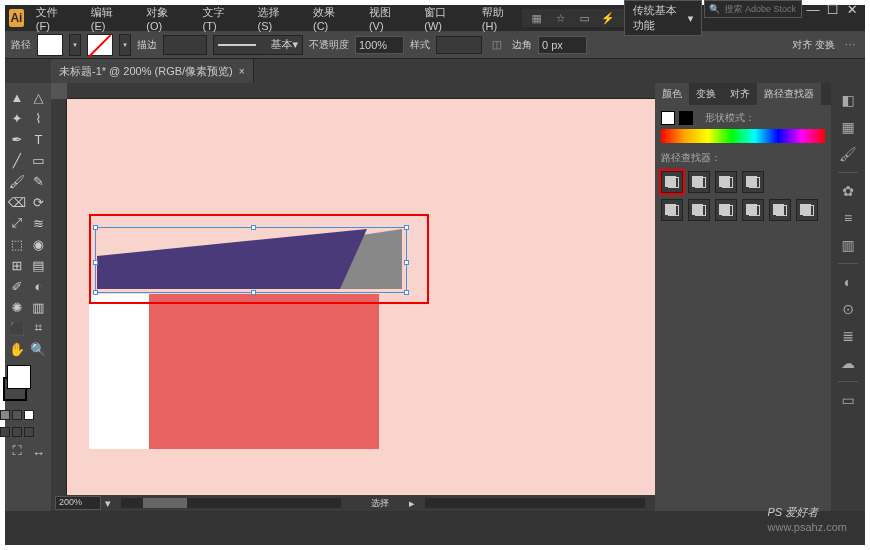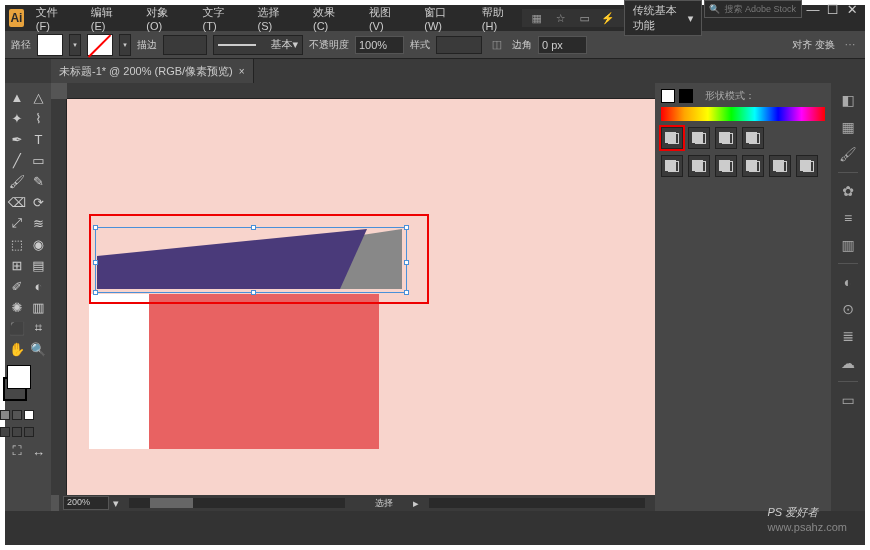--- a/index.html
+++ b/index.html
@@ -42,21 +42,21 @@
 .ruler-h{position:absolute;top:0;left:16px;right:0;height:16px;background:#3a3a3a;border-bottom:1px solid #222}
 .ruler-v{position:absolute;top:16px;left:0;width:16px;bottom:16px;background:#3a3a3a;border-right:1px solid #222}
 .artboard{position:absolute;top:16px;left:16px;right:0;bottom:16px;background:#f8d4cc}
 .shape-red{position:absolute;top:195px;left:82px;width:230px;height:155px;background:#e86262}
 .shape-white{position:absolute;top:195px;left:22px;width:60px;height:155px;background:#fff}
 .shape-gray{position:absolute;top:130px;left:95px;width:240px;height:60px;background:#888;clip-path:polygon(0 60%,100% 0,100% 100%,0 100%)}
 .shape-purple{position:absolute;top:130px;left:30px;width:270px;height:60px;background:#4a3a7a;clip-path:polygon(0 45%,100% 0,90% 100%,0 100%)}
 .sel-box{position:absolute;top:115px;left:22px;width:340px;height:90px;border:2px solid #e00}
 .sel-handles{position:absolute;top:128px;left:28px;width:312px;height:66px;border:1px solid #4a90d9}
 .handle{position:absolute;width:5px;height:5px;background:#fff;border:1px solid #4a90d9}
-.scroll-h{position:absolute;bottom:0;left:8px;right:0;height:16px;background:#3a3a3a;display:flex;align-items:center}
+.scroll-h{position:absolute;bottom:0;left:0;right:0;height:16px;background:#3a3a3a;display:flex;align-items:center}
 .zoom-field{width:46px;height:14px;background:#2a2a2a;border:1px solid #555;padding:0 3px;margin:0 4px;font-size:9px}
 .scroll-track{flex:1;height:10px;background:#2a2a2a;position:relative;margin:0 10px}
 .scroll-thumb{position:absolute;height:10px;background:#666;left:10%;width:20%}
 .status-label{font-size:9px;padding:4px 20px}
 .panels{width:210px;background:#3a3a3a;display:flex}
 .panel-col{flex:1;background:#474747}
 .panel-tabs{display:flex;background:#333;height:22px}
 .panel-tab{padding:4px 7px;font-size:10px;cursor:pointer}
 .panel-tab.active{background:#474747}
 .panel-body{padding:6px}
@@ -228,27 +228,34 @@
             <div class="scroll-thumb"></div>
           </div>
         <span class="status-label">选择</span>
         <span>▸</span>
         <div class="scroll-track"></div>
       </div>
     </div>
 
     <div class="panels">
       <div class="panel-col">
+        <div class="panel-tabs">
+          <div class="panel-tab active">颜色</div>
+          <div class="panel-tab">变换</div>
+          <div class="panel-tab">对齐</div>
+          <div class="panel-tab active">路径查找器</div>
+        </div>
         <div class="panel-body">
           <div class="pf-row">
             <div class="pf-sw"></div>
             <div class="pf-sw blk"></div>
             <span class="pf-label" style="margin-left:8px">形状模式：</span>
           </div>
           <div class="color-ramp"></div>
+          <div class="pf-label" style="margin-top:8px">路径查找器：</div>
           <div class="pathfinder-ops">
             <div class="pf-op highlight">
                 <div class="pf-icon"></div>
               </div>
             <div class="pf-op">
                 <div class="pf-icon"></div>
               </div>
             <div class="pf-op">
                 <div class="pf-icon"></div>
               </div>

